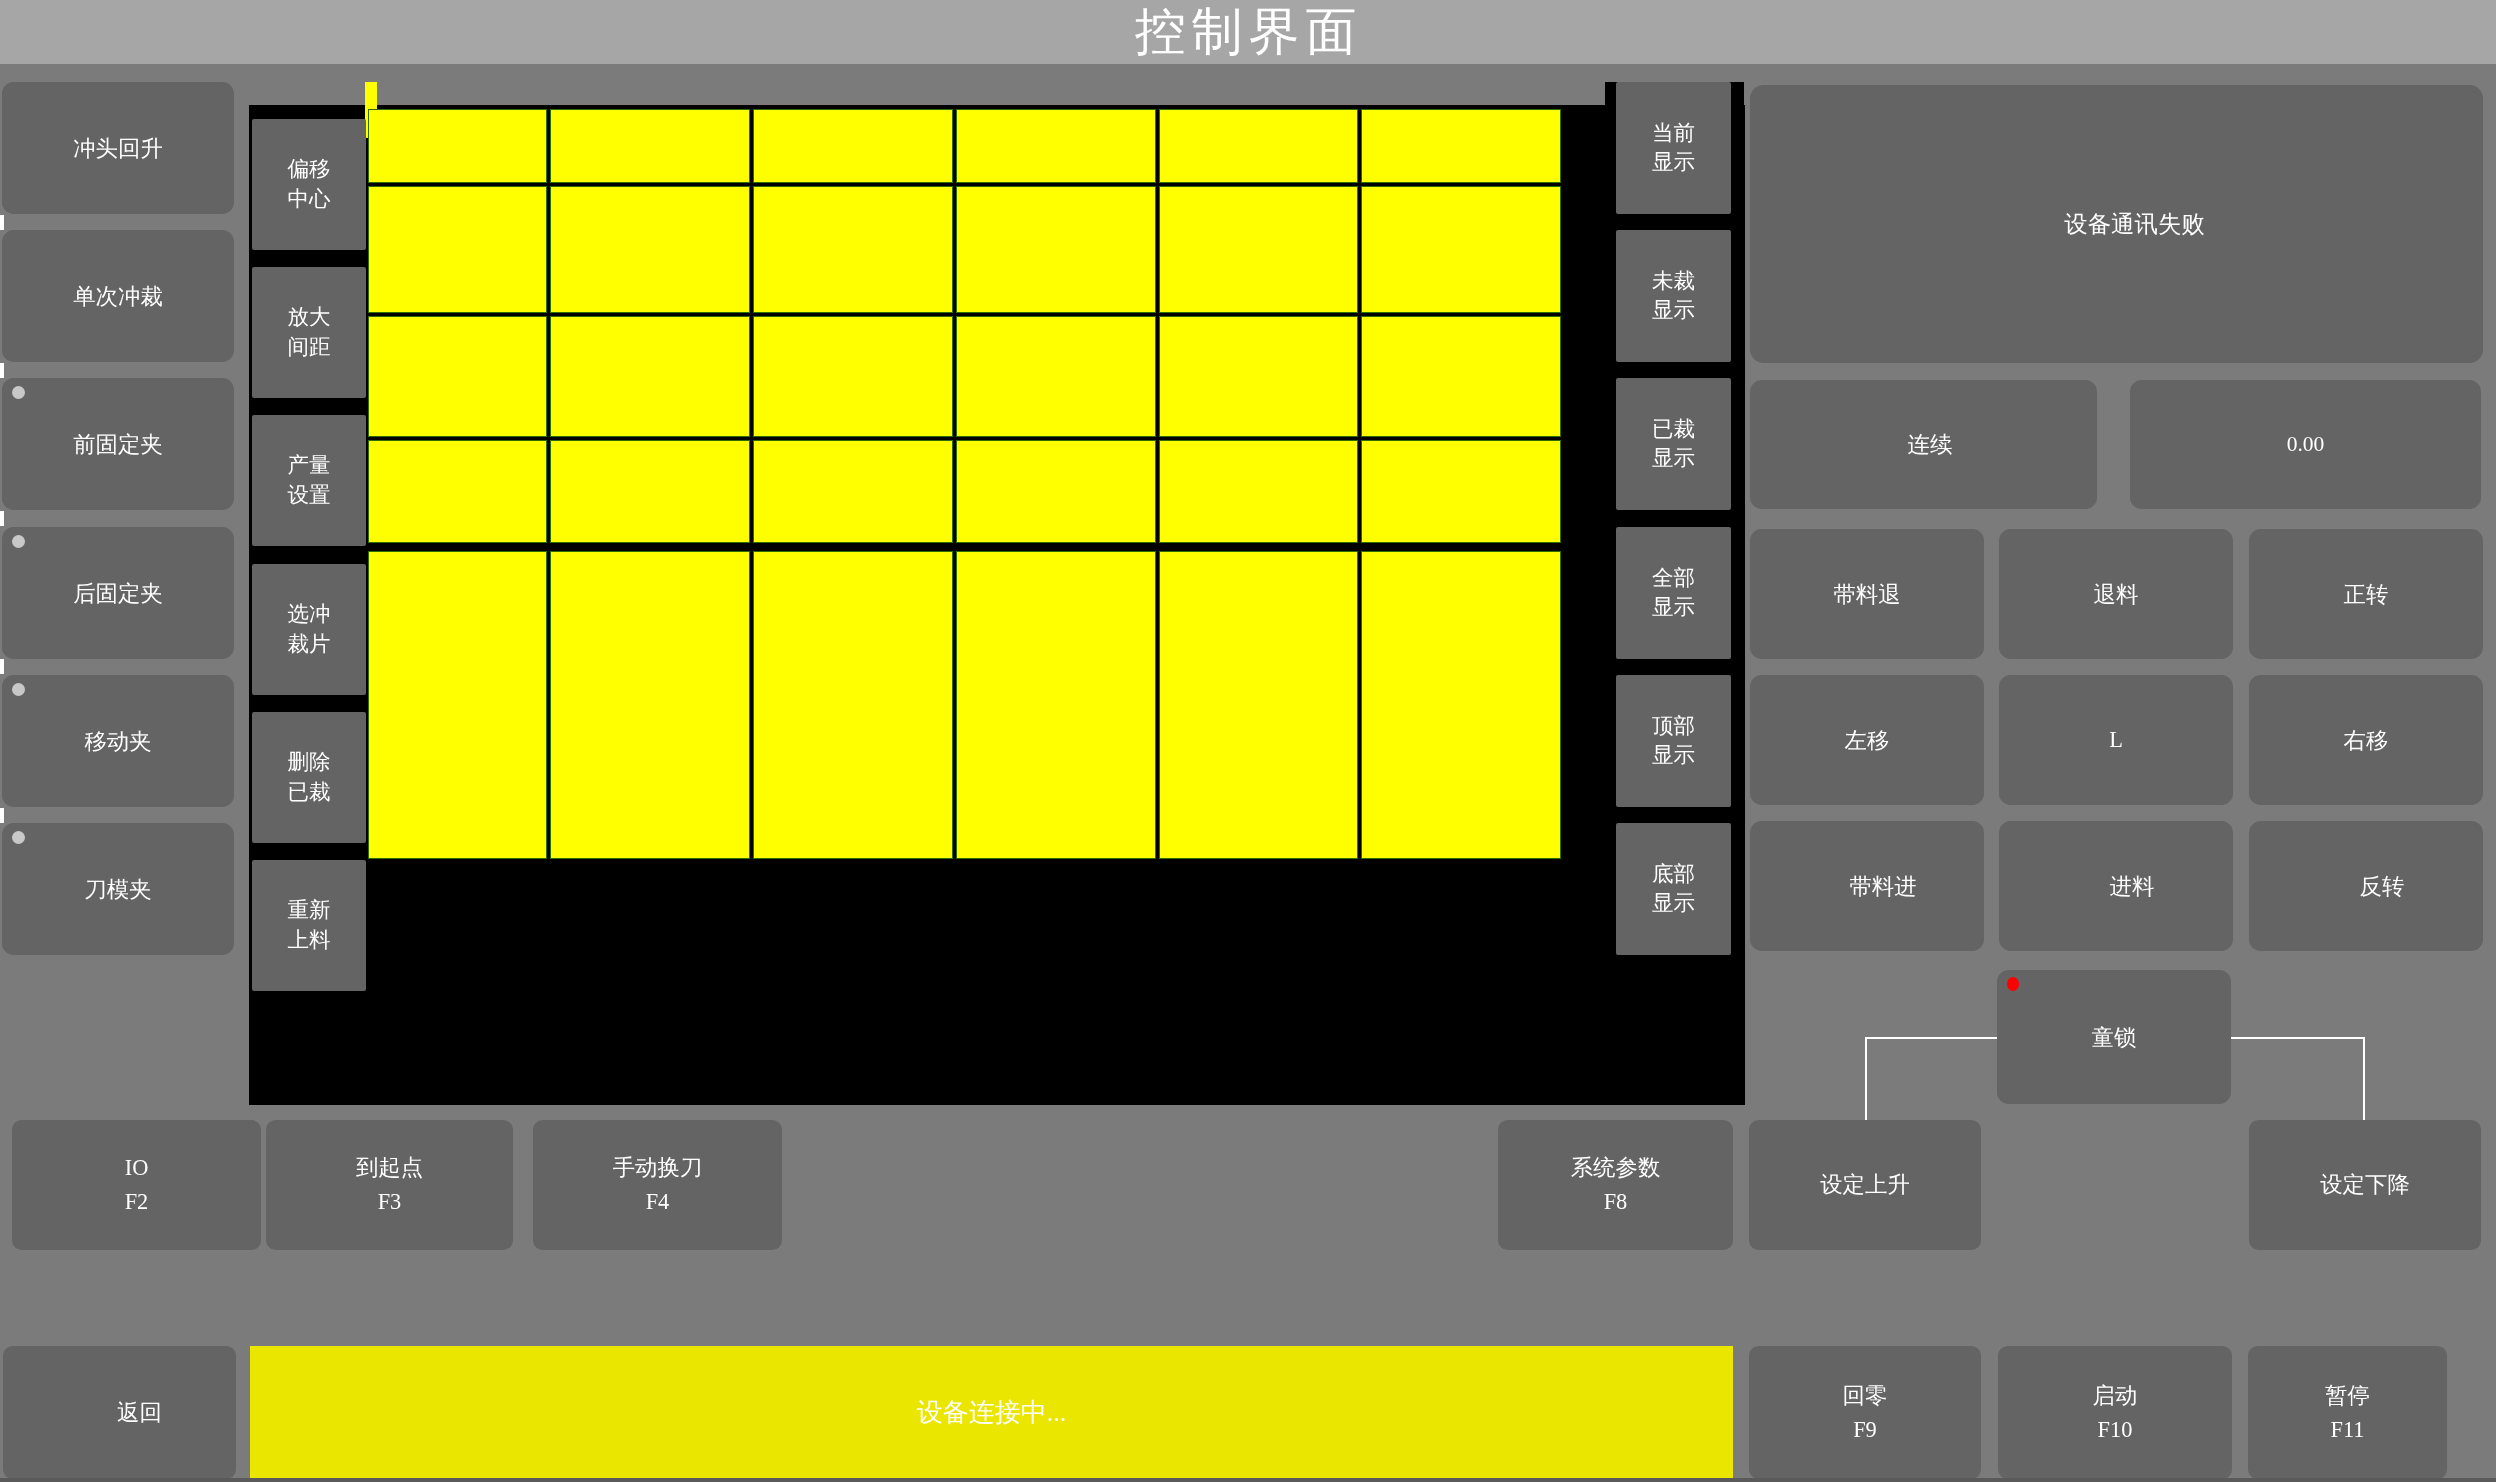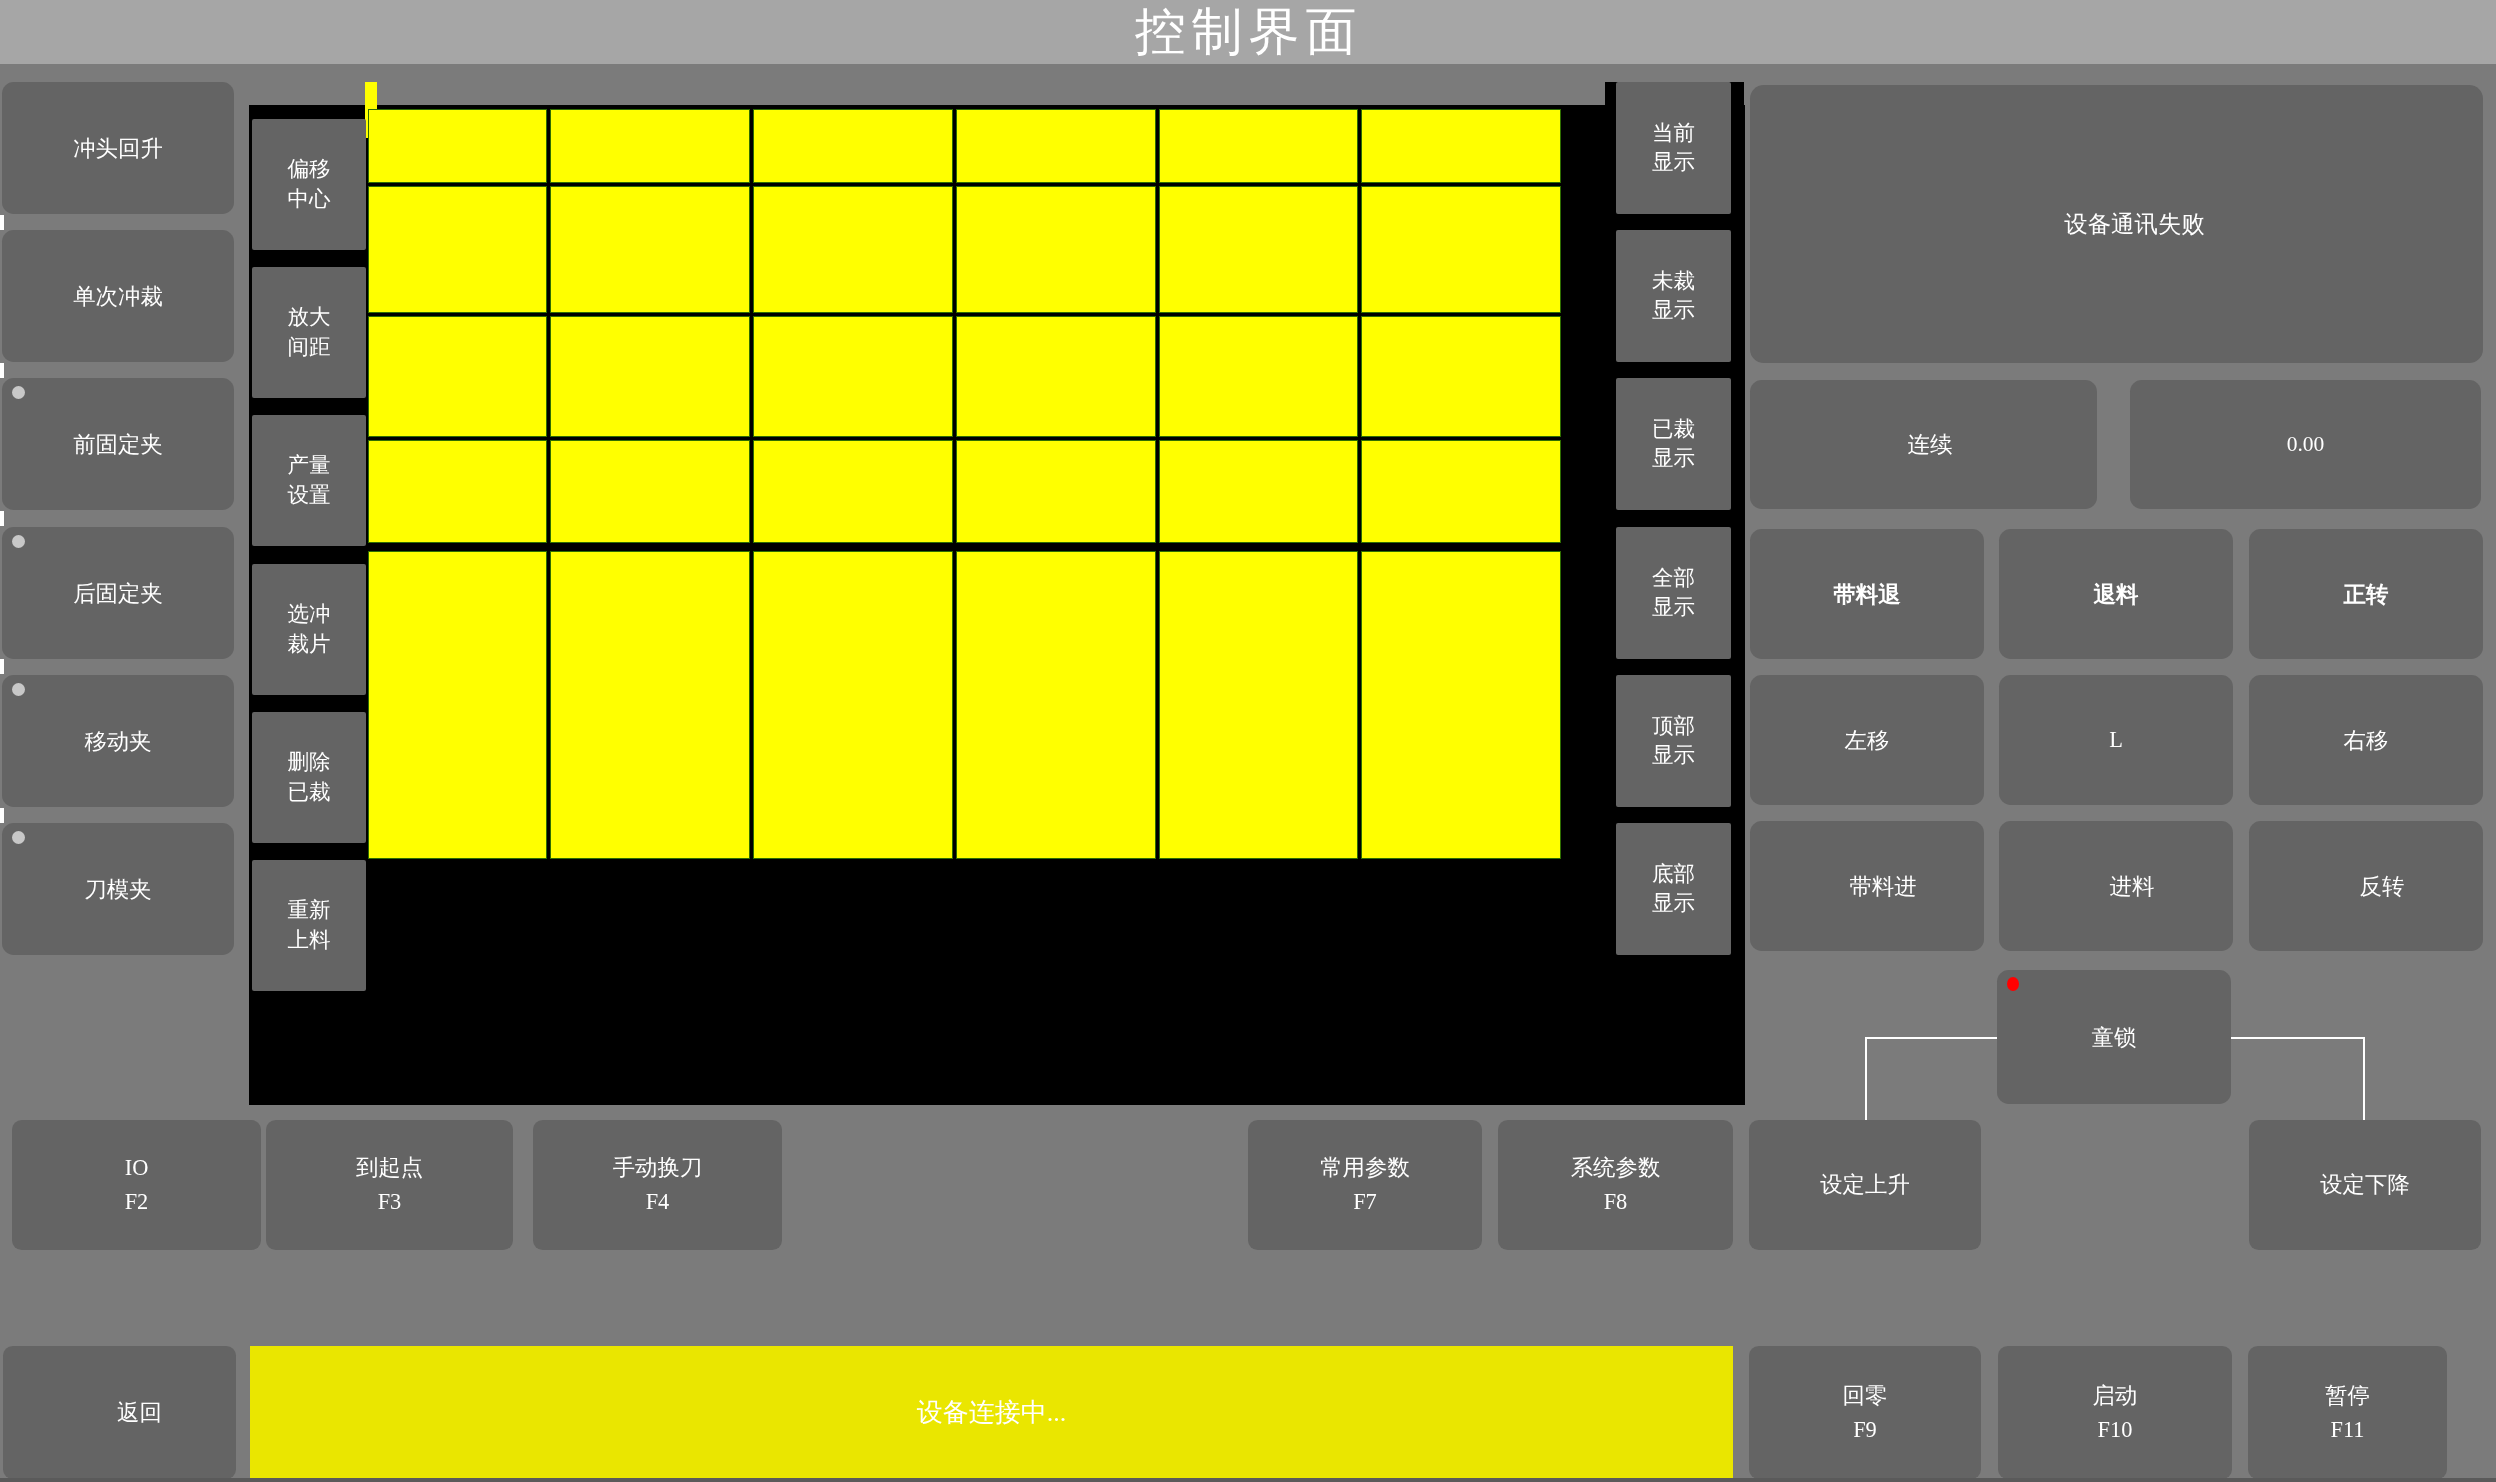--- a/index.html
+++ b/index.html
@@ -36,21 +36,21 @@
   .tick{position:absolute;left:0;width:3.9px;height:14.6px;background:#ffffff;}
   .canvas{position:absolute;left:249px;top:105px;width:1496px;height:1000px;background:#000000;}
   .canvas-topnotch{position:absolute;left:1605px;top:82px;width:139px;height:27px;background:#000000;}
   .yellow-tab{position:absolute;left:365px;top:82px;width:11.7px;height:56px;background:#ffff00;}
   .grid{position:absolute;left:368px;top:109px;width:1193px;height:744px;}
   .cell{position:absolute;box-sizing:border-box;}
   .comm-box{left:1750px;top:85px;width:733px;height:278px;font-size:23.4px;padding-left:36px;}
   .cont-btn{left:1750px;top:380px;width:347px;height:129px;padding-left:13px;}
   .value-box{left:2130px;top:380px;width:351px;height:129px;font-size:21.5px;}
   .cp-c0{left:1750px;} .cp-c1{left:1999px;} .cp-c2{left:2249px;}
-  .cp-r0{top:529px;font-weight:bold;} .cp-r1{top:675px;} .cp-r2{top:821px;padding-left:32px;}
+  .cp-r0{top:529px;} .cp-r1{top:675px;} .cp-r2{top:821px;padding-left:32px;}
   .cp-btn{width:234px;height:130px;}
   .lock-btn{left:1997px;top:970px;width:234px;height:134px;}
   .wline{position:absolute;background:#ffffff;}
   .wl-h{left:1865px;top:1037px;width:500px;height:2px;}
   .wl-vl{left:1865px;top:1037px;width:2px;height:83px;}
   .wl-vr{left:2363px;top:1037px;width:2px;height:83px;}
   .fn-row{top:1120px;height:130px;border-radius:9.8px;flex-direction:column;line-height:1.5;}
   .bb-row{top:1346px;height:133px;border-radius:9.8px;flex-direction:column;line-height:1.5;}
   .status-bar{
     position:absolute;left:250px;top:1346px;width:1483px;height:133px;background:#eae600;
@@ -187,24 +187,20 @@
     <span class="fkey">F2</span>
   </div>
   <div class="btn fn-row" style="left:266px;width:247px;">
     <span>到起点</span>
     <span class="fkey">F3</span>
   </div>
   <div class="btn fn-row" style="left:533px;width:249px;">
     <span>手动换刀</span>
     <span class="fkey">F4</span>
   </div>
-  <div class="btn fn-row" style="left:1248px;width:234px;">
-    <span>常用参数</span>
-    <span class="fkey">F7</span>
-  </div>
   <div class="btn fn-row" style="left:1498px;width:235px;">
     <span>系统参数</span>
     <span class="fkey">F8</span>
   </div>
   <div class="btn fn-row" style="left:1749px;width:232px;">
     <span>设定上升</span>
   </div>
   <div class="btn fn-row" style="left:2249px;width:232px;">
     <span>设定下降</span>
   </div>

